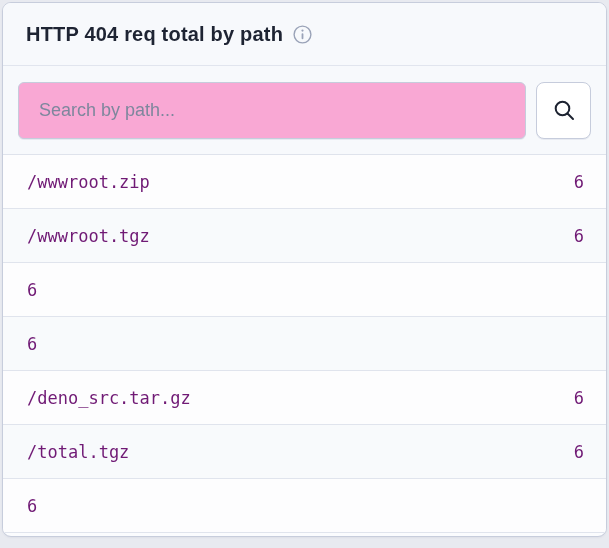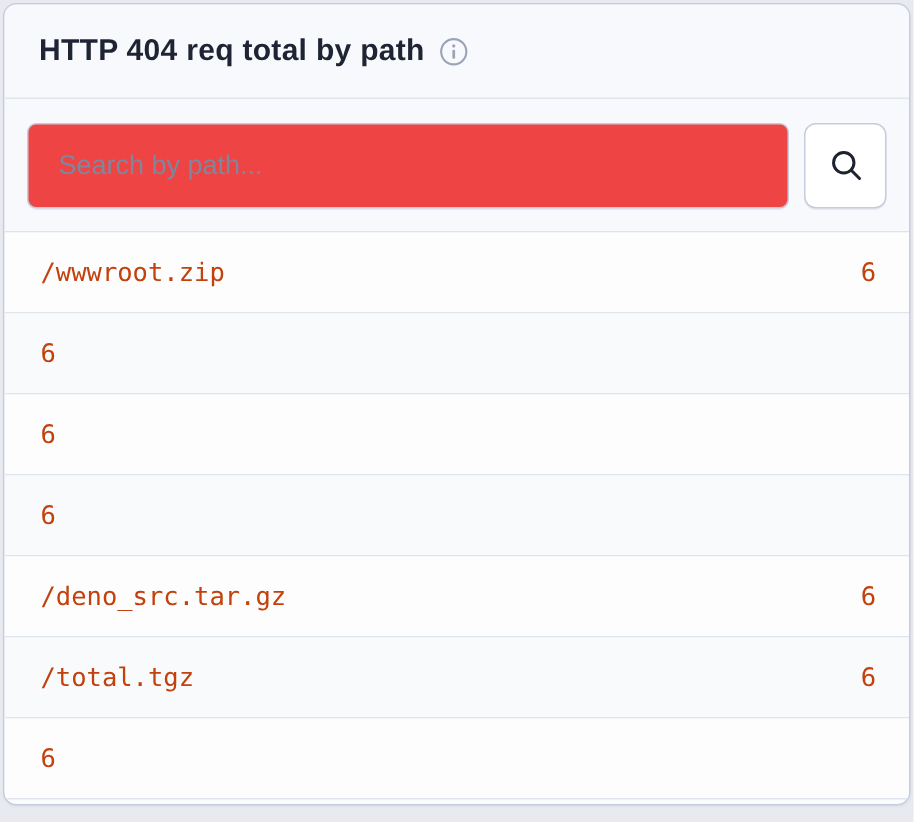--- a/index.html
+++ b/index.html
@@ -43,21 +43,21 @@
     gap: 10px;
     padding: 0 15px;
     background: #f7f9fc;
     border-bottom: 1px solid #dfe3ec;
   }
   .search-input {
     flex: 1;
     height: 57px;
     border: 1px solid #c6ccdc;
     border-radius: 6px;
-    background: #ef4444;
+    background: #f9a8d4;
     padding: 0 20px;
     font-family: "Liberation Sans", sans-serif;
     font-size: 18px;
     color: #2d3442;
     outline: none;
     box-shadow: 0 1px 0 rgba(200,206,222,.35);
   }
   .search-input::placeholder { color: #7e879d; opacity: 1; }
   .search-btn {
     width: 55px;
@@ -79,21 +79,21 @@
     align-items: center;
     justify-content: space-between;
     padding: 0 22px 0 24px;
     border-bottom: 1px solid #e0e4ed;
     background: #fdfdfe;
   }
   .row:nth-child(even) { background: #f8fafc; }
   .path, .count {
     font-family: "DejaVu Sans Mono", "Liberation Mono", monospace;
     font-size: 17px;
-    color: #c2410c;
+    color: #701a75;
   }
   .count { text-align: right; }
 </style>
 </head>
 <body>
 
 <div class="panel">
 
   <div class="panel-header">
     <span class="title">HTTP 404 req total by path</span>
@@ -117,20 +117,21 @@
       </span>
     </button>
   </div>
 
   <div class="rows">
     <div class="row">
       <span class="path">/wwwroot.zip</span>
       <span class="count">6</span>
     </div>
     <div class="row">
+      <span class="path">/wwwroot.tgz</span>
       <span class="count">6</span>
     </div>
     <div class="row">
       <span class="count">6</span>
     </div>
     <div class="row">
       <span class="count">6</span>
     </div>
     <div class="row">
       <span class="path">/deno_src.tar.gz</span>

